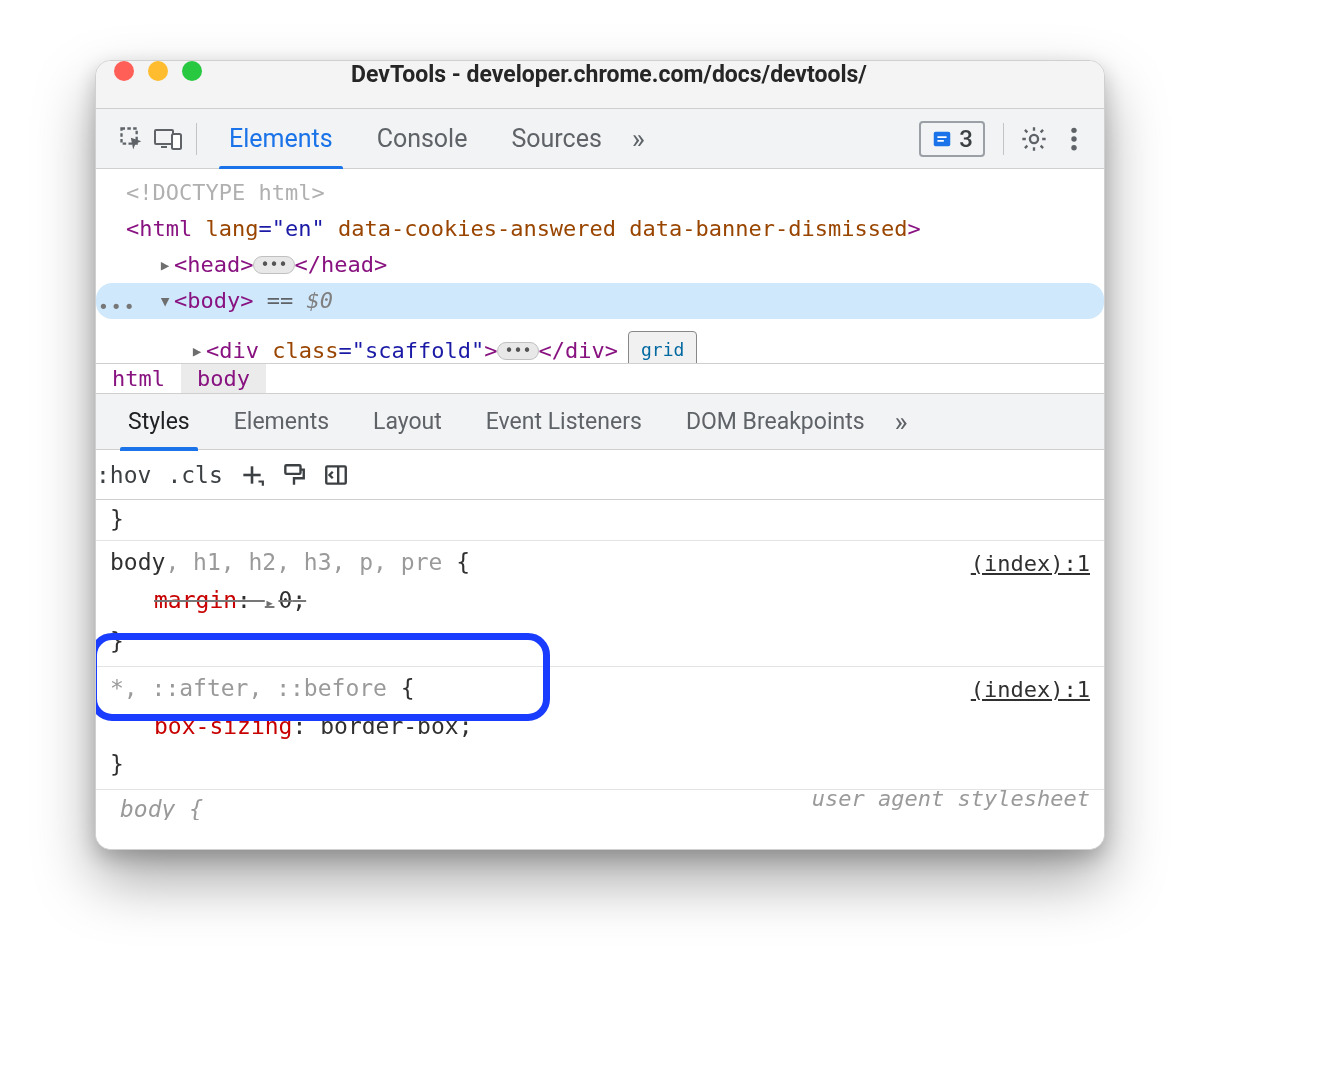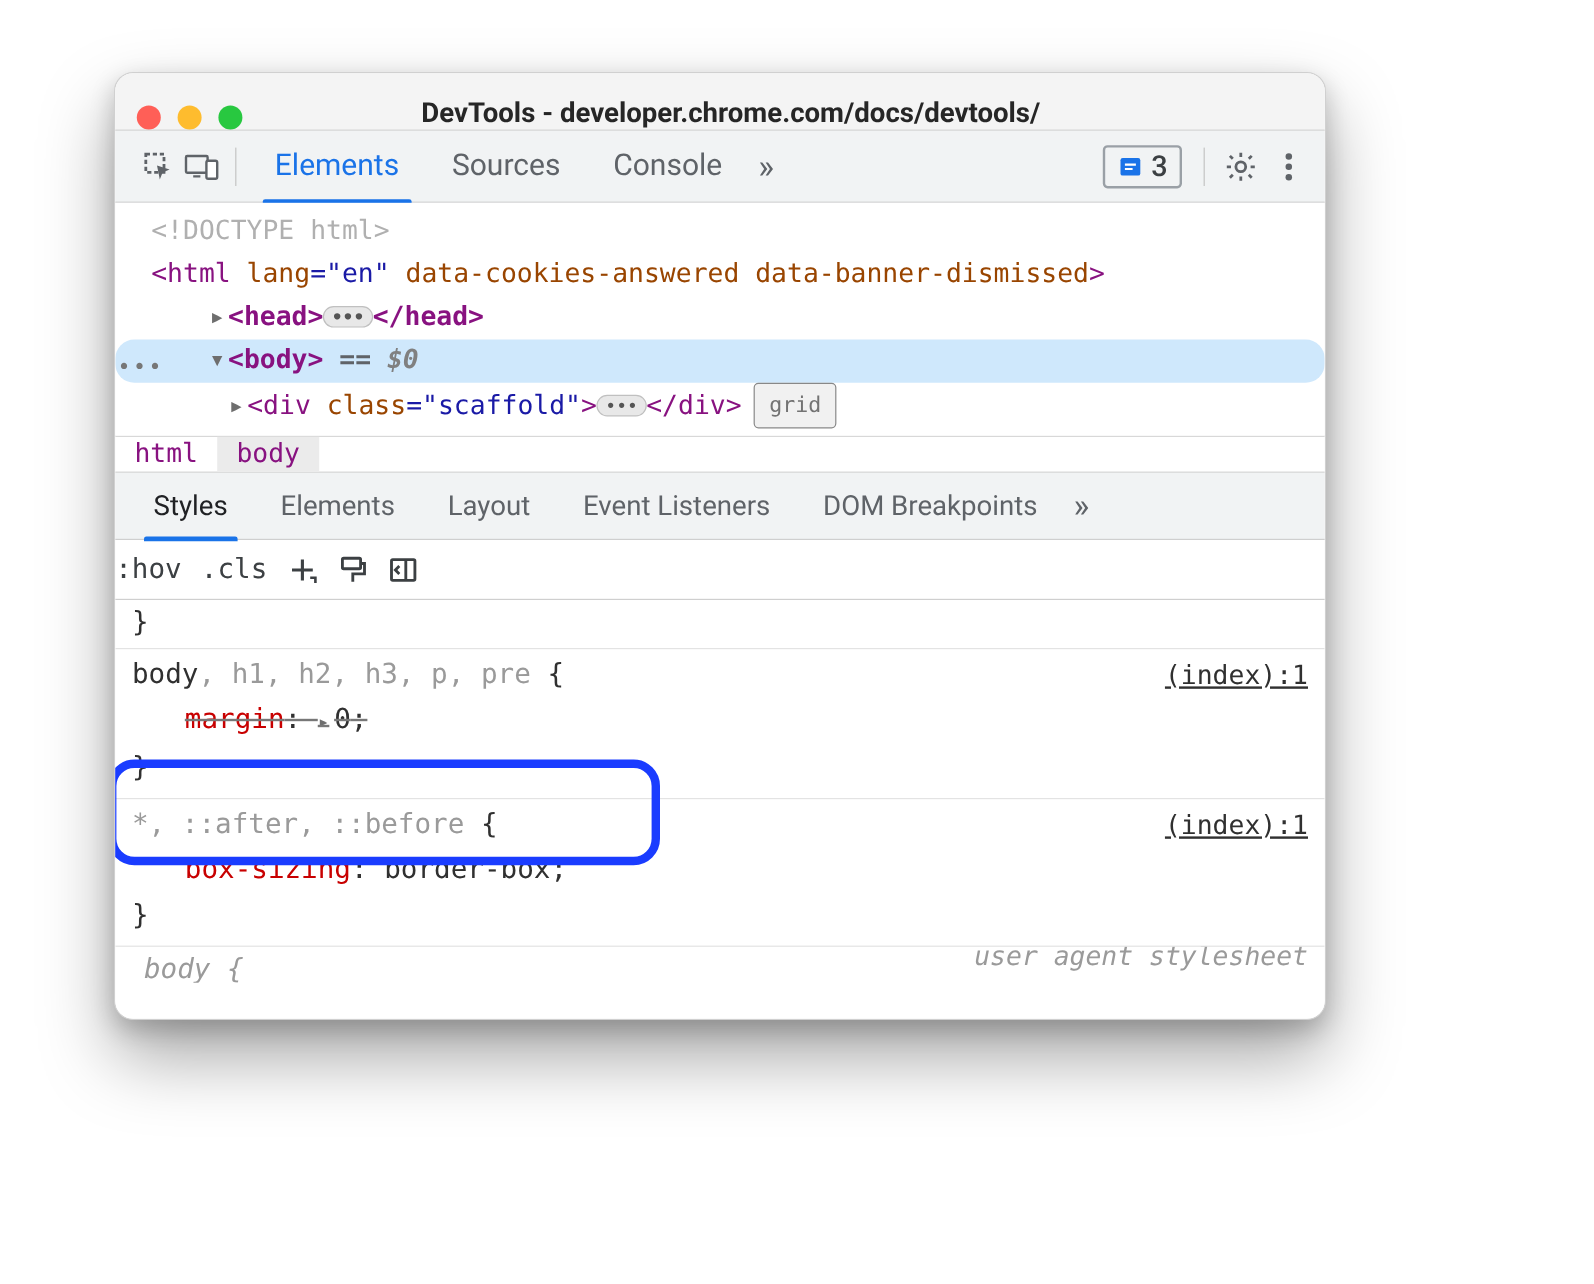--- a/index.html
+++ b/index.html
@@ -21,21 +21,21 @@
     border-radius: 16px;
     box-shadow: 0 30px 60px rgba(0,0,0,0.35), 0 8px 20px rgba(0,0,0,0.2);
     overflow: hidden;
     display: flex;
     flex-direction: column;
     border: 1px solid #d0d0d0;
   }
   .titlebar {
     height: 48px;
     display: flex;
-    align-items: flex-end;
+    align-items: flex-start;
     padding: 0 18px;
     border-bottom: 1px solid #cfcfcf;
     background: #f4f4f4;
   }
   .traffic {
     display: flex;
     gap: 14px;
   }
   .dot { width: 20px; height: 20px; border-radius: 50%; }
   .dot.red { background: #ff5f57; }
@@ -135,21 +135,21 @@
     font-size: 22px;
     line-height: 36px;
     padding: 6px 0 0 0;
     background: #fff;
     position: relative;
     height: 194px;
     overflow: hidden;
   }
   .dom-line { padding-left: 30px; white-space: nowrap; }
   .dom-line.i1 { padding-left: 30px; }
-  .dom-line.i2 { padding-left: 78px; font-weight: bold; }
+  .dom-line.i2 { padding-left: 62px; }
   .dom-line.i3 { padding-left: 94px; }
   .dom-line.selected {
     background: #cfe8fc;
     border-radius: 16px;
   }
   .dom-dots {
     position: absolute;
     left: 2px;
     top: 120px;
     color: #777;
@@ -180,24 +180,25 @@
     line-height: 16px;
     color: #555;
     vertical-align: 2px;
   }
   .grid-badge {
     display: inline-block;
     border: 1.5px solid #888;
     border-radius: 4px;
     padding: 0 12px;
     font-size: 18px;
-    color: #737373;
+    color: #0369a1;
     margin-left: 10px;
     vertical-align: 2px;
     background: #f1f1f1;
+    margin-top: 12px;
   }
   .cut-line {
     color: #994500;
     padding-left: 94px;
     white-space: nowrap;
     overflow: hidden;
   }
   .breadcrumbs {
     height: 31px;
     display: flex;
@@ -352,22 +353,22 @@
     <div class="tool-icon">
       <svg width="30" height="26" viewBox="0 0 30 24" fill="none" stroke="#5f6368" stroke-width="2">
         <rect x="2" y="3" width="18" height="14" rx="1"></rect>
         <line x1="8" y1="20" x2="14" y2="20"></line>
         <rect x="19" y="7" width="9" height="15" rx="1.5" fill="#fff"></rect>
       </svg>
     </div>
     <div class="vdiv"></div>
     <div class="main-tabs">
       <div class="main-tab active">Elements</div>
+      <div class="main-tab">Console</div>
       <div class="main-tab">Sources</div>
-      <div class="main-tab">Console</div>
       <div class="chevrons">»</div>
     </div>
     <div class="issue-badge">
       <svg width="22" height="22" viewBox="0 0 24 24">
         <rect x="3" y="4" width="18" height="16" rx="2" fill="#1a73e8"></rect>
         <line x1="7" y1="10" x2="17" y2="10" stroke="#fff" stroke-width="2"></line>
         <line x1="7" y1="14" x2="14" y2="14" stroke="#fff" stroke-width="2"></line>
       </svg>
       <span class="cnt">3</span>
     </div>

